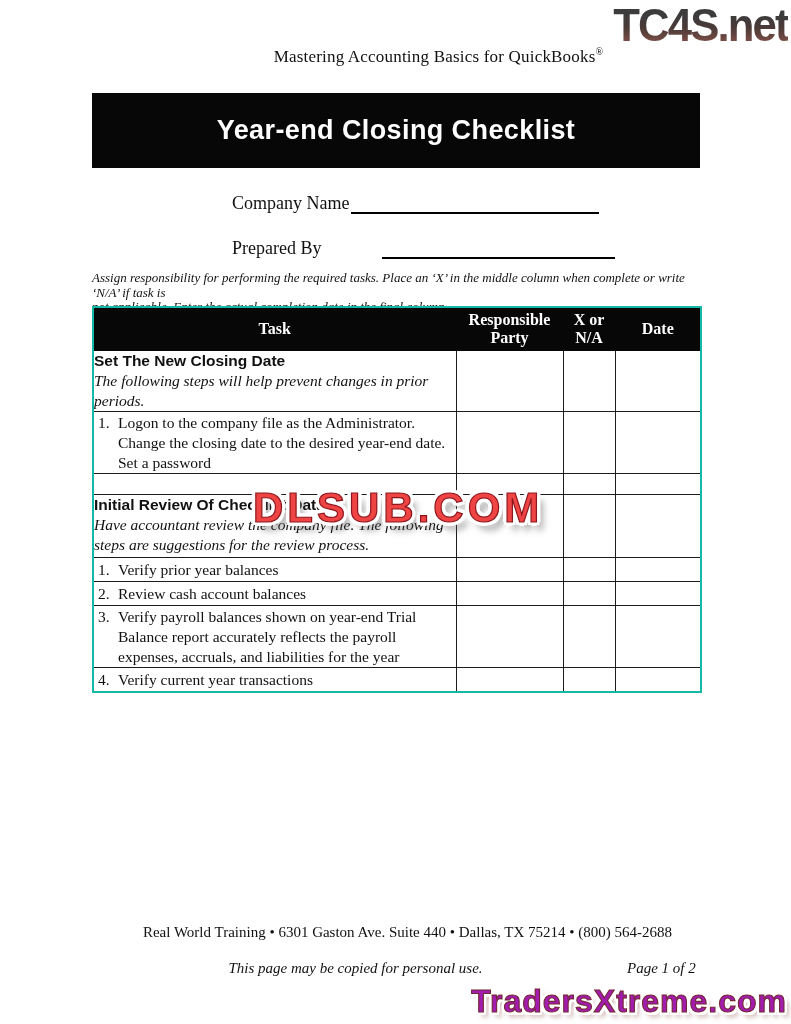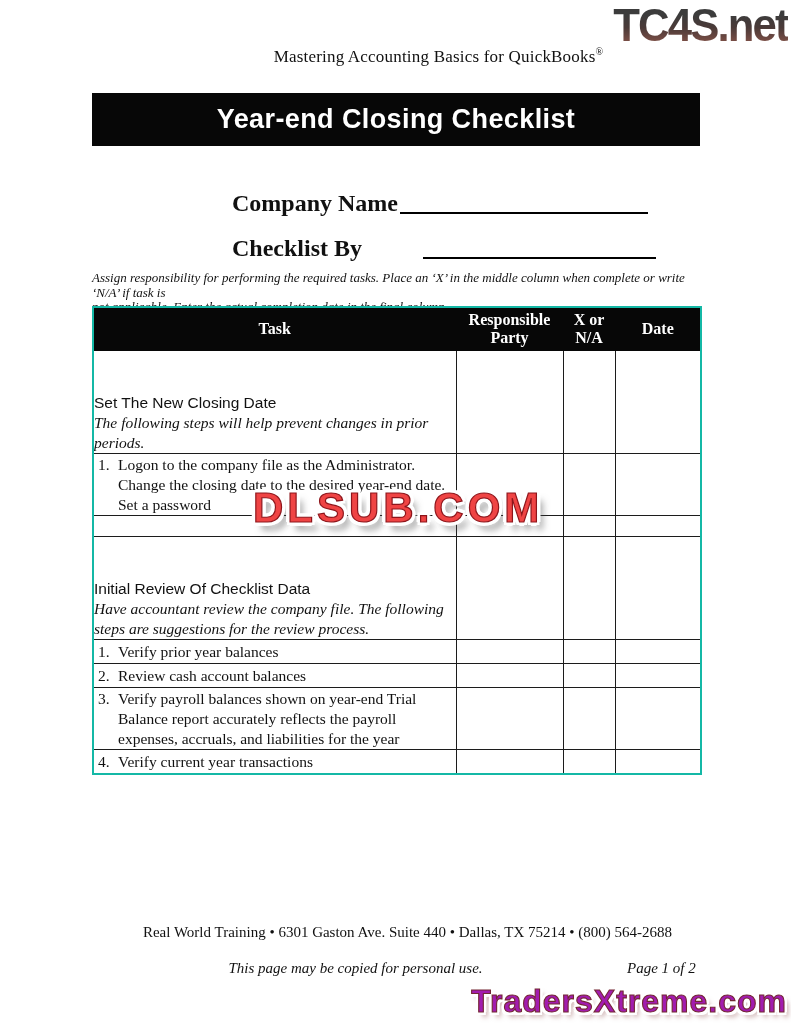--- a/index.html
+++ b/index.html
@@ -15,30 +15,30 @@
   .course-title sup{font-size:10px;}
   .wm-tc4s{
     position:absolute;top:0px;right:3px;
     font-family:"Liberation Sans",sans-serif;font-weight:bold;
     font-size:47px;letter-spacing:-2px;line-height:50px;
     transform:scaleX(.93);transform-origin:100% 0;
     background:linear-gradient(#3c3c3c 30%,#4a3a38 55%,#7d4f46 85%);
     -webkit-background-clip:text;background-clip:text;color:transparent;
   }
   .banner{
-    position:absolute;left:92px;top:93px;width:608px;height:53px;background:#070707;
+    position:absolute;left:92px;top:93px;width:608px;height:75px;background:#070707;
     display:flex;align-items:center;justify-content:center;
   }
   .banner-text{
     color:#fff;font-family:"Liberation Sans",sans-serif;font-weight:bold;
     font-size:27px;letter-spacing:.4px;
   }
   
   .form-line{position:absolute;left:232px;height:24px;display:flex;align-items:flex-end;}
-  .form-line .lbl{font-size:24px;font-weight:bold;line-height:22px;white-space:nowrap;margin-top:41px;}
+  .form-line .lbl{font-size:18px;font-weight:normal;line-height:22px;white-space:nowrap;margin-top:41px;}
   .form-line .fill{border-bottom:2px solid #000;height:20px;}
   #company-line{top:190px;}
   #company-line .fill{width:248px;margin-left:2px;}
   #prepared-line{top:235px;}
   #prepared-line .fill{width:233px;margin-left:61px;}
   .instructions{
     position:absolute;left:92px;top:271px;width:620px;
     font-style:italic;font-size:13px;line-height:14.5px;
   }
   
@@ -52,21 +52,21 @@
   .checklist{border:2px solid #14b8a6;}
   .checklist thead th{
     background:#070707;color:#ffffff;border-color:#070707;
     font-family:"Liberation Serif",serif;font-weight:bold;font-size:16px;line-height:18px;
     text-align:center;vertical-align:middle;height:40px;padding:1px 2px;
   }
   .h60{height:60px;} .h61{height:61px;} .h21{height:21px;} .h63{height:63px;}
   .h24{height:24px;} .h59{height:59px;}
   .task-cell{padding:0 4px 0 6px;}
   .section-title{
-    font-family:"Liberation Sans",sans-serif;font-weight:normal;font-size:15.5px;line-height:20px;margin-top:42px;
+    font-family:"Liberation Sans",sans-serif;font-weight:bold;font-size:15.5px;line-height:20px;
   }
   .section-note{font-style:italic;font-size:15.5px;line-height:20px;}
   .item{display:flex;font-size:15.5px;line-height:20px;padding-top:1px;}
   .item .num{width:20px;flex:0 0 20px;margin-left:4px;}
   .item .txt{flex:1;}
   .one-line .item{line-height:21px;}
   
   .footer-line{position:absolute;left:12px;width:791px;text-align:center;font-size:15px;line-height:17px;}
   #footer-address{top:924px;}
   #footer-web{top:943px;}
@@ -107,21 +107,21 @@
 
   <div class="banner">
     <span class="banner-text">Year-end Closing Checklist</span>
   </div>
 
   <div class="form-line" id="company-line">
     <span class="lbl">Company Name</span>
     <span class="fill"></span>
   </div>
   <div class="form-line" id="prepared-line">
-    <span class="lbl">Checklist By</span>
+    <span class="lbl">Prepared By</span>
     <span class="fill"></span>
   </div>
 
   <div class="instructions">
     <div>Assign responsibility for performing the required tasks. Place an ‘X’ in the middle column when complete or write ‘N/A’ if task is</div>
     <div>not applicable. Enter the actual completion date in the final column.</div>
   </div>
 
   <table class="checklist">
     <colgroup>

